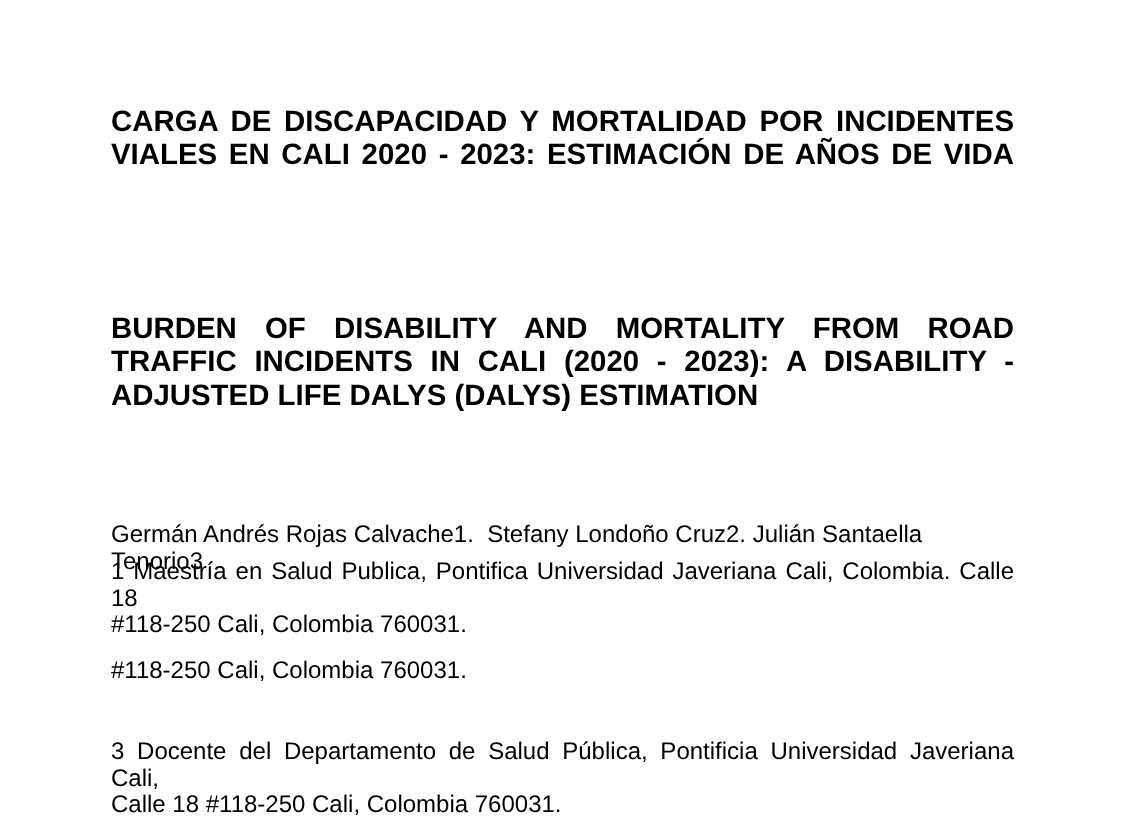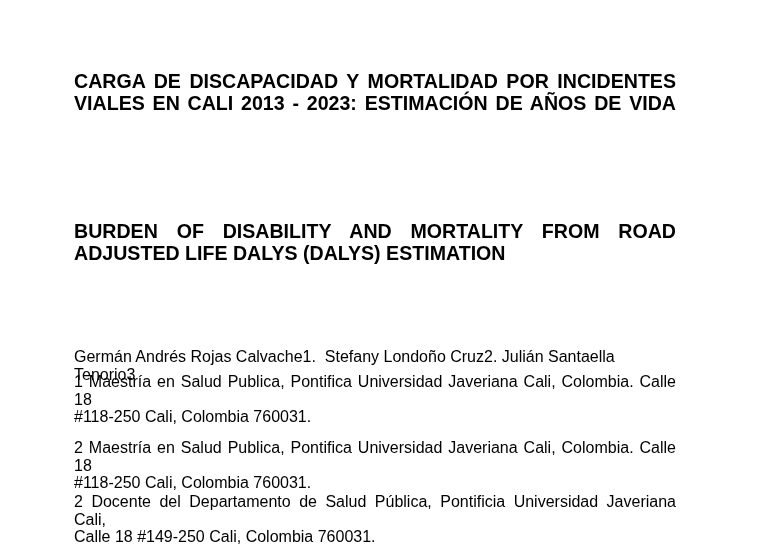--- a/index.html
+++ b/index.html
@@ -37,53 +37,53 @@
   }
   
   .jline {
     text-align: justify;
     text-align-last: justify;
   }
   .pre {
     white-space: pre-wrap;
   }
   #title-es { top: 70px; }
-  #title-en { top: 220px; }
+  #title-en { top: 208px; }
   #authors  { top: 348px; }
   #affil-1  { top: 373px; }
   #affil-2  { top: 439px; }
   #affil-3  { top: 493px; }
 </style>
 </head>
 <body>
 
 <div class="page">
 
   <div id="title-es" class="block title">
     <div class="jline">CARGA DE DISCAPACIDAD Y MORTALIDAD POR INCIDENTES</div>
-    <div class="jline">VIALES EN CALI 2013 - 2023: ESTIMACIÓN DE AÑOS DE VIDA</div>
+    <div class="jline">VIALES EN CALI 2020 - 2023: ESTIMACIÓN DE AÑOS DE VIDA</div>
   </div>
 
   <div id="title-en" class="block title">
     <div class="jline">BURDEN OF DISABILITY AND MORTALITY FROM ROAD</div>
+    <div class="jline">TRAFFIC INCIDENTS IN CALI (2020 - 2023): A DISABILITY -</div>
     <div>ADJUSTED LIFE DALYS (DALYS) ESTIMATION</div>
   </div>
 
   <div id="authors" class="block body-text">
     <div class="pre">Germán Andrés Rojas Calvache1.  Stefany Londoño Cruz2. Julián Santaella Tenorio3</div>
   </div>
 
   <div id="affil-1" class="block body-text">
     <div class="jline">1 Maestría en Salud Publica, Pontifica Universidad Javeriana Cali, Colombia. Calle 18</div>
     <div>#118-250 Cali, Colombia 760031.</div>
   </div>
 
   <div id="affil-2" class="block body-text">
-    <div class="jline">2 Maestría en Salud Publica, Pontifica Universidad Javeriana Cali, Colombia. Calle 18</div>
     <div>#118-250 Cali, Colombia 760031.</div>
   </div>
 
   <div id="affil-3" class="block body-text">
-    <div class="jline">2 Docente del Departamento de Salud Pública, Pontificia Universidad Javeriana Cali,</div>
-    <div>Calle 18 #149-250 Cali, Colombia 760031.</div>
+    <div class="jline">3 Docente del Departamento de Salud Pública, Pontificia Universidad Javeriana Cali,</div>
+    <div>Calle 18 #118-250 Cali, Colombia 760031.</div>
   </div>
 
 </div>
 
 </body></html>

